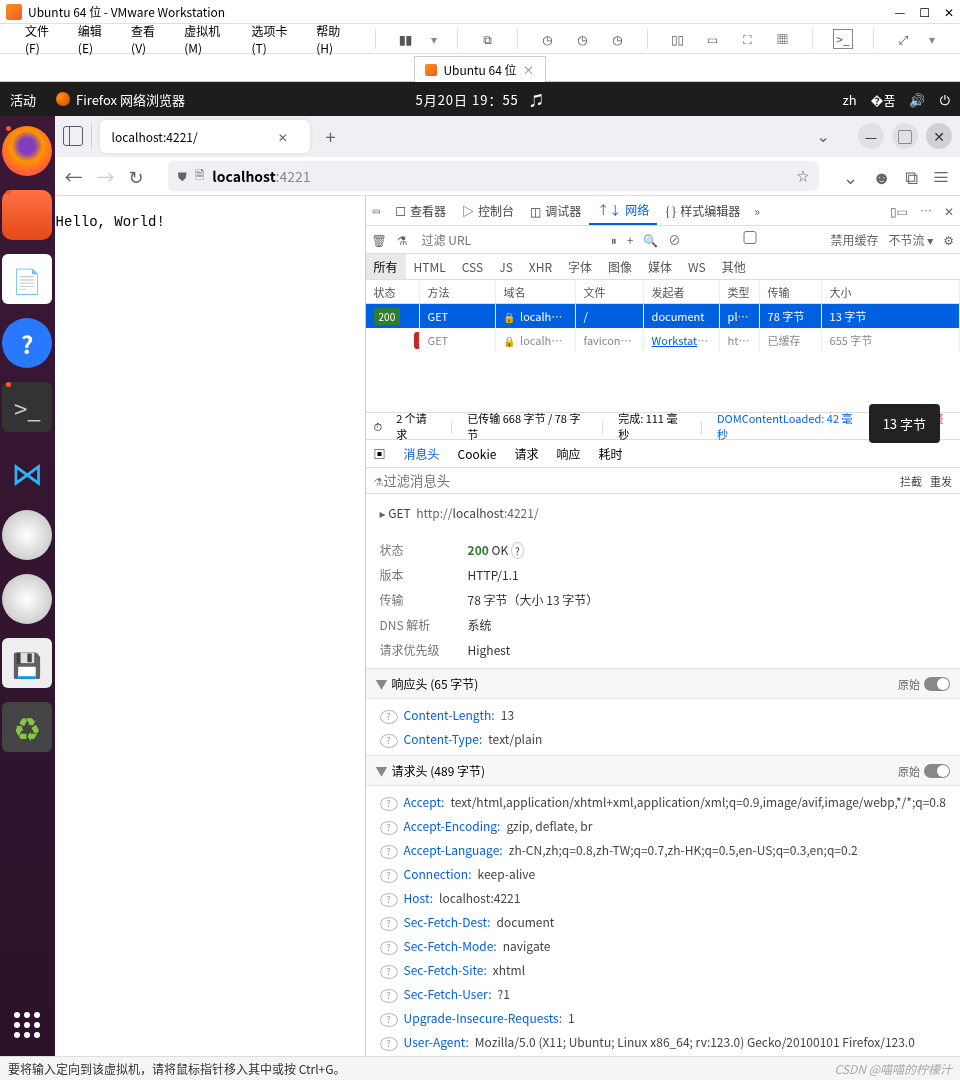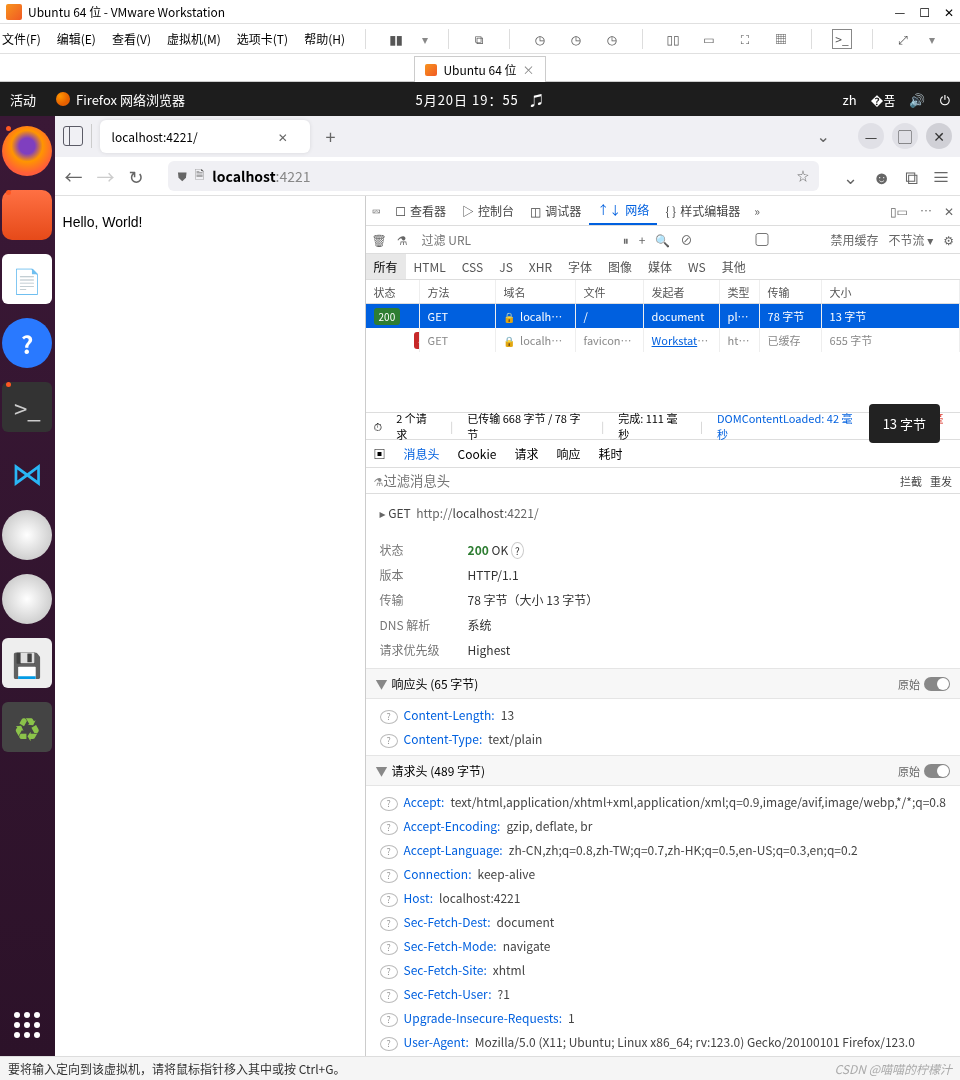--- a/index.html
+++ b/index.html
@@ -6,21 +6,21 @@
 body { width: 960px; height: 1080px; background: #fff; font-size: 12px; overflow: hidden; }
 
 
 .vmware-title { height: 24px; background: #fff; display: flex; align-items: center; padding: 0 6px; border-bottom: 1px solid #e0e0e0; }
 .vmware-title .icon { width: 16px; height: 16px; background: linear-gradient(135deg,#f7931e,#f15a24); border-radius: 2px; margin-right: 6px; }
 .vmware-title .ttl { flex: 1; font-size: 12px; }
 .win-ctrl { display: flex; gap: 14px; font-size: 12px; }
 .win-ctrl span { cursor: pointer; }
 
 
-.vmware-menu { height: 30px; display: flex; align-items: center; padding: 0 2px; gap: 16px; border-bottom: 1px solid #e0e0e0; font-size: 12px; }
+.vmware-menu { height: 30px; display: flex; align-items: center; padding: 0 25px; gap: 16px; border-bottom: 1px solid #e0e0e0; font-size: 12px; }
 .vmware-menu .sep { width: 1px; height: 20px; background: #ddd; margin: 0 4px; }
 .vmware-menu .tb-btn { width: 20px; height: 20px; display: inline-flex; align-items: center; justify-content: center; color: #555; }
 .pause { color: #ff8c00; font-weight: bold; }
 
 
 .vmware-tabs { height: 28px; display: flex; align-items: flex-end; padding: 0 6px; border-bottom: 1px solid #ccc; justify-content: center; }
 .vm-tab { border: 1px solid #ccc; border-bottom: none; padding: 4px 10px; background: #fff; display: flex; align-items: center; gap: 6px; font-size: 12px; position: relative; top: 1px; }
 .vm-tab .icn { width: 12px; height: 12px; background: linear-gradient(135deg,#f7931e,#f15a24); border-radius: 2px; }
 .vm-tab .x { color: #888; }
 
@@ -65,35 +65,35 @@
 .ff-toolbar { height: 40px; display: flex; align-items: center; padding: 0 10px; gap: 14px; border-bottom: 1px solid #e0e0e0; }
 .ff-toolbar .nav { font-size: 18px; color: #666; }
 .ff-toolbar .nav.dis { color: #ccc; }
 .url-bar { flex: 1; height: 30px; background: #f0f0f4; border-radius: 6px; display: flex; align-items: center; padding: 0 10px; gap: 8px; margin: 0 10px; }
 .url-bar .url-txt { font-size: 14px; }
 .url-bar .suffix { color: #888; }
 .url-bar .star { margin-left: auto; color: #666; }
 
 
 .ff-content { flex: 1; display: flex; }
-.page { width: 310px; padding: 18px 8px; font-family: Liberation Sans, sans-serif; font-size: 14px; }
+.page { width: 310px; padding: 18px 1px; font-family: Liberation Mono, monospace; font-size: 14px; }
 .devtools { flex: 1; border-left: 1px solid #ccc; display: flex; flex-direction: column; }
 
 
 .dt-tabs { height: 30px; display: flex; align-items: center; border-bottom: 1px solid #ddd; font-size: 12px; }
 .dt-tabs .dt-tab { padding: 0 8px; display: flex; align-items: center; gap: 4px; height: 100%; color: #444; }
 .dt-tabs .dt-tab.active { color: #0060df; border-bottom: 2px solid #0060df; }
 .dt-tabs .spacer { flex: 1; }
 .dt-tabs .btn { padding: 0 6px; color: #666; }
 
 
 .net-tb { height: 28px; display: flex; align-items: center; border-bottom: 1px solid #ddd; padding: 0 6px; gap: 10px; color: #666; }
 .net-tb input { border: none; background: transparent; font-size: 12px; padding: 2px 4px; width: 120px; }
 .net-tb .spacer { flex: 1; }
-.net-tb .chk { display: flex; align-items: center; gap: 8px; }
+.net-tb .chk { display: flex; align-items: flex-start; gap: 20px; }
 
 
 .net-filters { height: 26px; display: flex; align-items: center; border-bottom: 1px solid #ddd; font-size: 12px; }
 .net-filters span { padding: 4px 8px; color: #555; }
 .net-filters span.active { background: #e8e8e8; color: #000; }
 
 
 .net-thead { display: flex; height: 24px; border-bottom: 1px solid #ddd; font-size: 11px; color: #555; }
 .net-thead div, .net-row div { padding: 4px 8px; border-right: 1px solid #eee; overflow: hidden; text-overflow: ellipsis; white-space: nowrap; }
 .c-status{width:54px} .c-method{width:76px} .c-domain{width:80px} .c-file{width:68px} .c-init{width:76px} .c-type{width:40px} .c-trans{width:62px} .c-size{flex:1}

